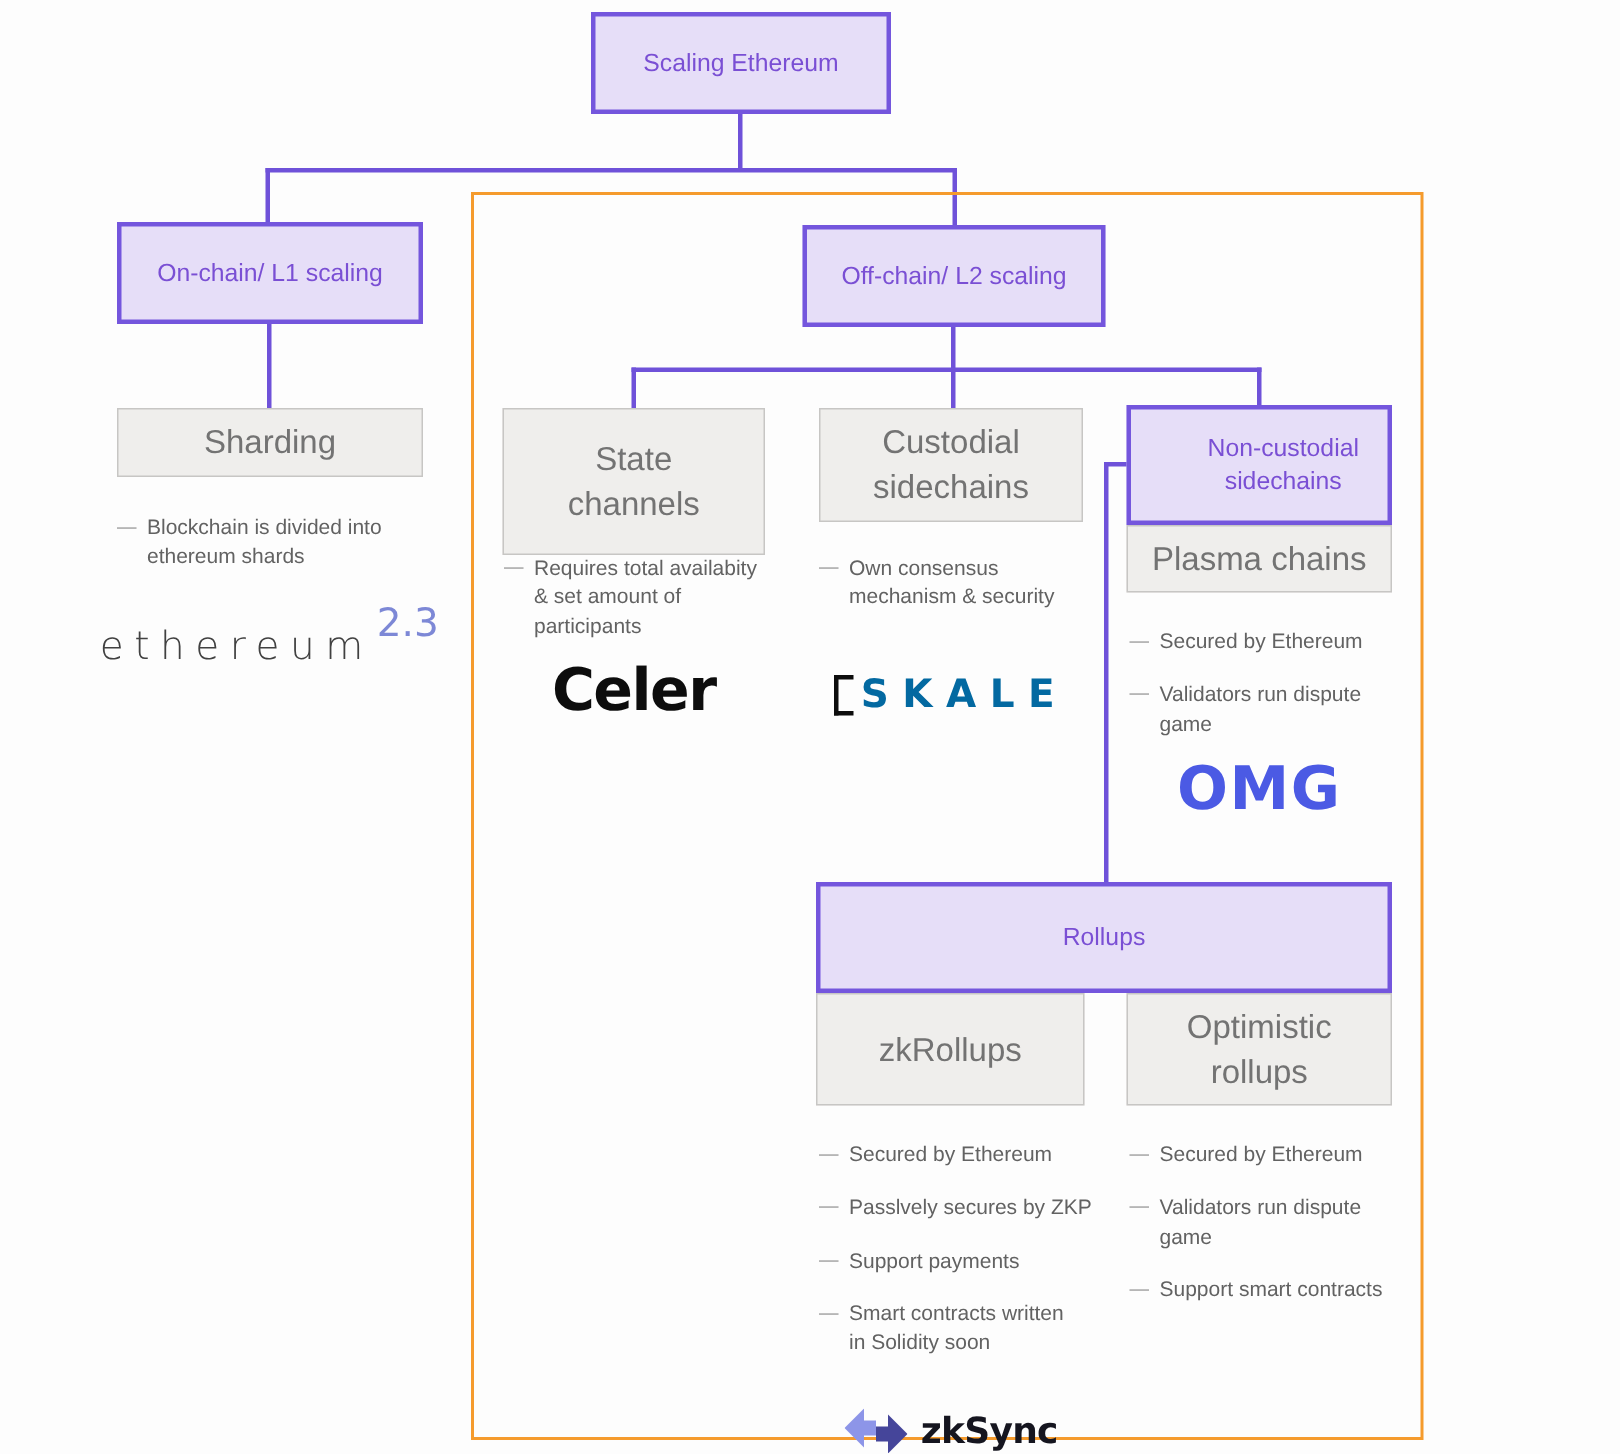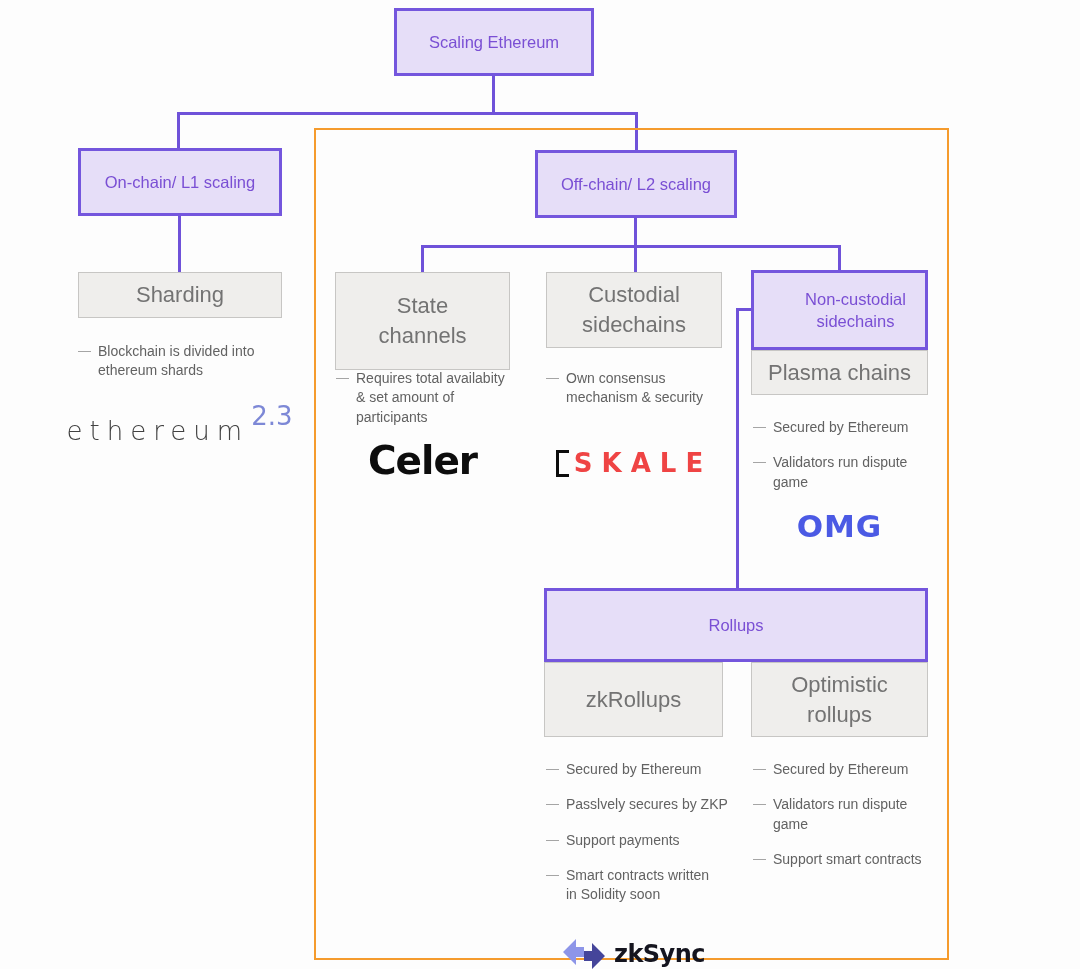--- a/index.html
+++ b/index.html
@@ -14,22 +14,22 @@
   .bullet{display:flex;margin-bottom:16px;}
   .dash{width:20px;flex:0 0 20px;color:#9a9a9a;font-size:13px;line-height:1.45;}
   .btext{color:#626262;font-size:14px;line-height:1.38;white-space:pre-line;}
   .logo{position:absolute;display:flex;align-items:center;justify-content:center;text-align:center;}
   .eth-name{font-family:"DejaVu Sans",sans-serif;font-weight:300;font-size:26px;letter-spacing:7px;color:#414141;margin-top:29px;}
   .eth-ver{font-family:"DejaVu Sans",sans-serif;font-size:26px;color:#7d88d6;margin-left:2px;}
   .celer{font-family:"DejaVu Sans",sans-serif;font-weight:bold;font-size:39px;color:#0d0d0d;letter-spacing:-1px;}
   .skale{display:flex;align-items:center;}
   .skale-bracket{display:inline-block;width:13px;height:27px;border:3.5px solid #0d0d0d;border-right:none;
                  box-sizing:border-box;margin-right:5px;}
-  .skale-text{font-family:"DejaVu Sans",sans-serif;font-weight:600;font-size:26px;letter-spacing:9px;color:#ef4444;}
-  .omg{font-family:"DejaVu Sans",sans-serif;font-weight:bold;font-size:31px;color:#4b5ae4;letter-spacing:1px;}
+  .skale-text{font-family:"DejaVu Sans",sans-serif;font-weight:600;font-size:26px;letter-spacing:9px;color:#0369a1;}
+  .omg{font-family:"DejaVu Sans",sans-serif;font-weight:bold;font-size:40px;color:#4b5ae4;letter-spacing:1px;}
   .zksync{display:flex;align-items:center;gap:9px;}
   .zksync-text{font-family:"DejaVu Sans",sans-serif;font-weight:bold;font-size:24px;color:#15151f;letter-spacing:-0.5px;}
 </style>
 </head>
 <body>
 
 <div class="canvas">
 
   <div class="line" style="left:492px;top:76px;width:3px;height:38px;"></div>
   <div class="line" style="left:177px;top:112px;width:461px;height:3px;"></div>

